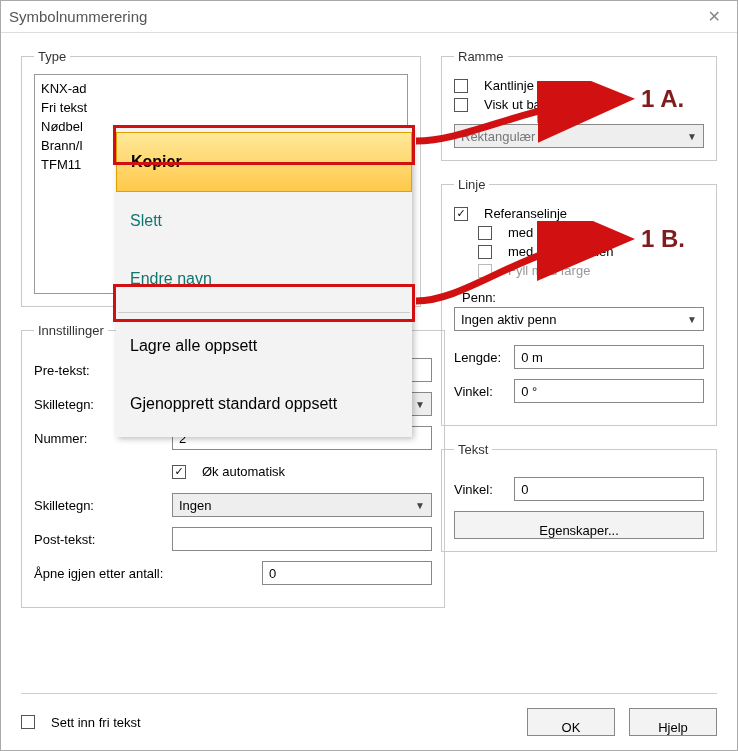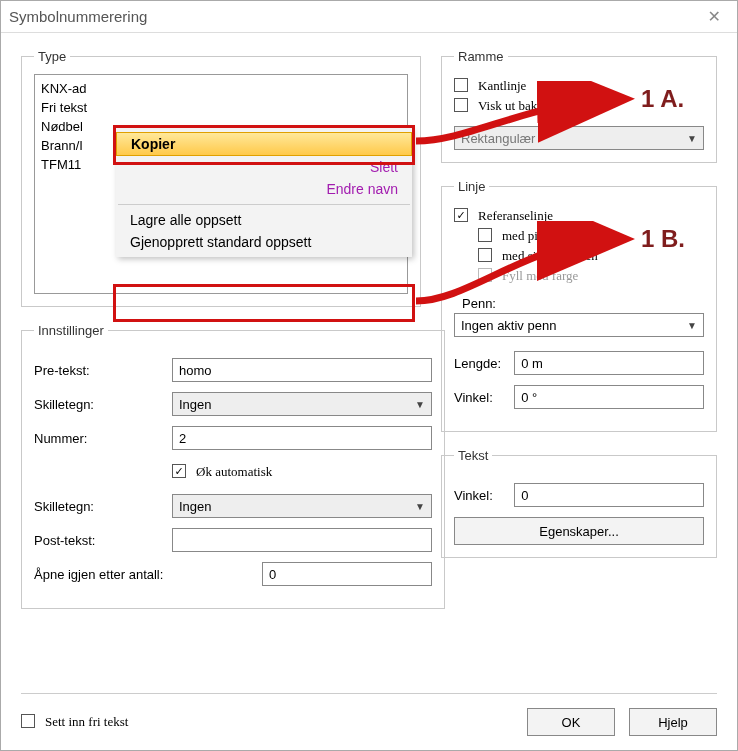--- a/index.html
+++ b/index.html
@@ -50,31 +50,31 @@
     width: 100%;
     height: 24px;
     border: 1px solid #888;
     padding: 2px 6px;
     font: inherit;
     background: #fff;
   }
   .combo { background: #eee; position: relative; display:flex; align-items:center; }
   .combo.white { background:#fff; }
   .combo .chev { margin-left:auto; font-size:10px; color:#444; }
-  .chk { display: flex; gap: 10px; margin: 4px 0; font-family: Liberation Serif, serif; }
+  .chk { display: flex; align-items: center; gap: 16px; margin: 4px 0; }
   .chk .box { width:14px; height:14px; border:1px solid #555; background:#fff; display:flex; align-items:center; justify-content:center; font-size:11px; line-height:1; }
   .chk .box.checked::after { content:"✓"; }
   .chk.disabled { color:#999; }
   .chk.disabled .box { border-color:#bbb; }
   .indent { margin-left: 24px; }
   .small-input { width:100px; height:22px; border:1px solid #888; padding:2px 6px; font:inherit; }
   .btn {
     min-width: 88px; height: 28px;
     border:1px solid #888; background:#f3f3f3;
-    display:inline-flex; align-items:center; justify-content:center;
+    display:inline-flex; align-items:flex-end; justify-content:center;
     font:inherit; cursor:default;
   }
   .btn-wide { width: 100%; }
   .bottombar {
     position:absolute; left:20px; right:20px; bottom:14px;
     display:flex; align-items:center; gap:14px;margin-top:21px;
   }
   .bottombar .spacer { flex:1; }
   .topline { position:absolute; left:20px; right:20px; border-top:1px solid #ccc; }
 
@@ -82,34 +82,34 @@
   .ctxmenu {
     position:absolute;
     left: 115px; top: 95px;
     width: 296px;
     background:#f3f3f3;
     box-shadow: 2px 2px 6px rgba(0,0,0,.25);
     padding: 4px 0;
     z-index: 2;
   }
   .ctxmenu .item {
-    padding: 3px 14px;
-    font-size: 14px;
+    padding: 20px 14px;
+    font-size: 16px;
   }
   .ctxmenu .item:not(.disabled):first-child {
     
   }
   .ctxmenu .sep { border-top:1px solid #ccc; margin:4px 2px; }
   .ctxmenu .item.highlight {
     background: linear-gradient(#ffe89a,#ffc94a);
     border:1px solid #e0a000;
     color:#000;
     font-weight:600;
   }
-  .ctxmenu .item.disabled { color:#a21caf;text-align:right; }
+  .ctxmenu .item.disabled { color:#0f766e; }
 
   
   .redbox {
     position:absolute;
     border:3px solid #d11111;
     z-index:3;
     pointer-events:none;
   }
   .redbox.top { left:112px; top:92px; width:302px; height:40px; }
   .redbox.bottom { left:112px; top:251px; width:302px; height:38px; }

